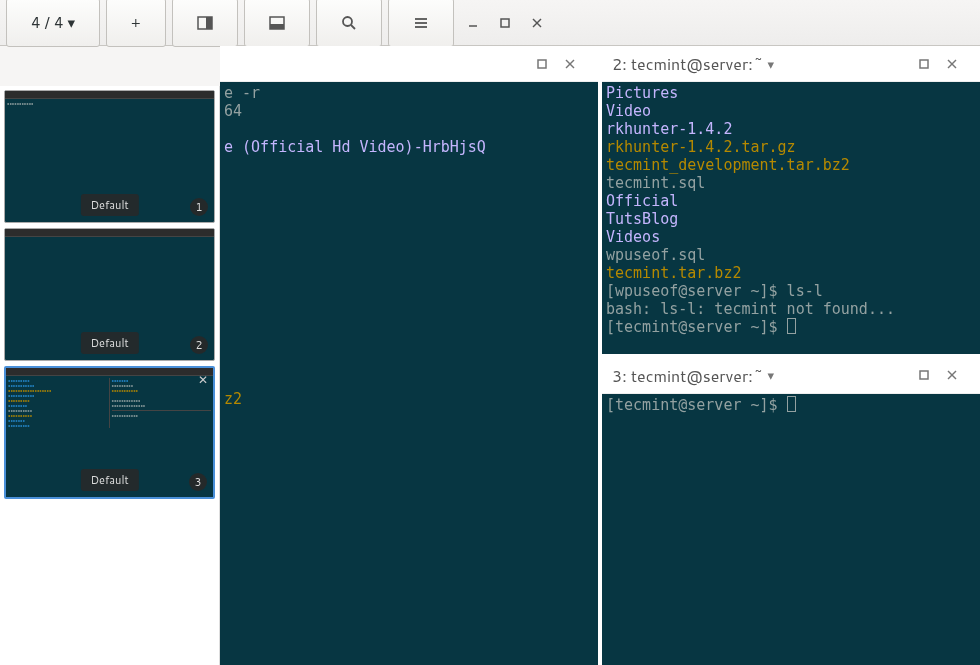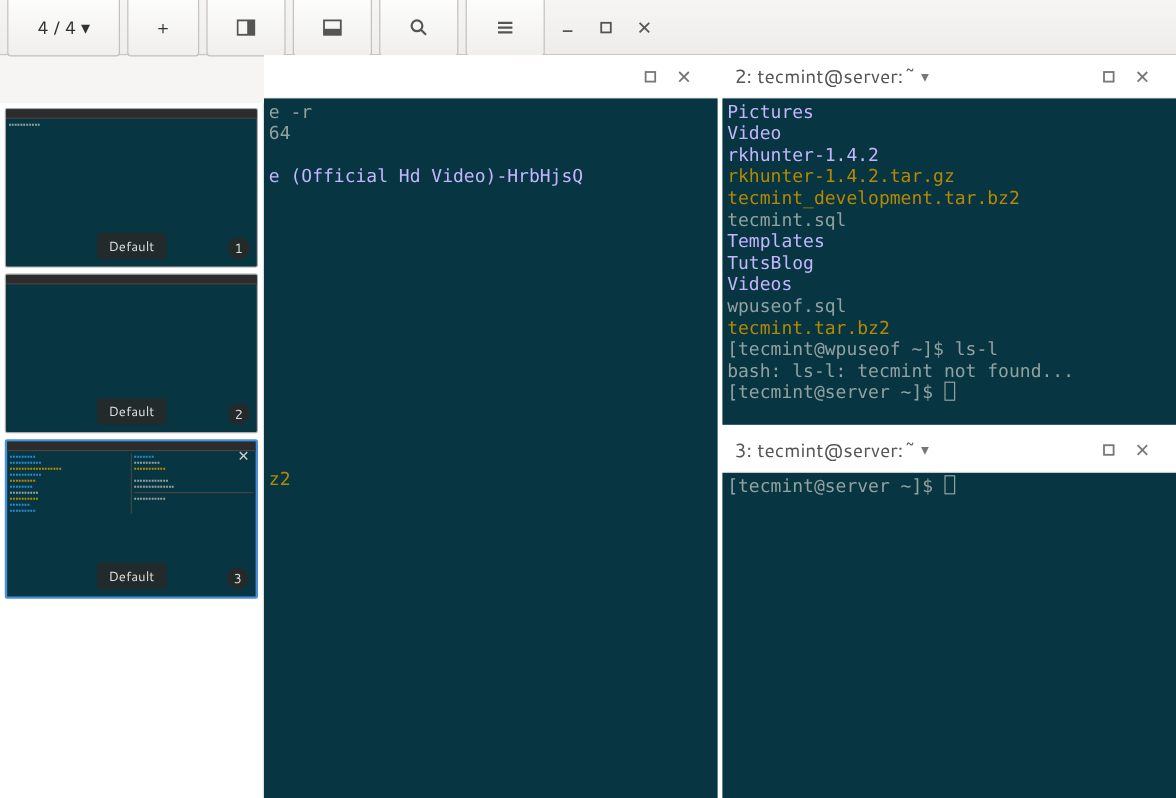--- a/index.html
+++ b/index.html
@@ -350,26 +350,26 @@
                 <line x1="10" y1="2" x2="2" y2="10" stroke="#777" stroke-width="1.5"></line>
               </svg>
           </div>
         </div>
         <div class="terminal" id="term-tr"><span class="blue">Pictures</span>
 <span class="blue">Video</span>
 <span class="blue">rkhunter-1.4.2</span>
 <span class="orange">rkhunter-1.4.2.tar.gz</span>
 <span class="orange">tecmint_development.tar.bz2</span>
 <span class="prompt">tecmint.sql</span>
-<span class="blue">Templates</span>
+<span class="blue">Official</span>
 <span class="blue">TutsBlog</span>
 <span class="blue">Videos</span>
 <span class="prompt">wpuseof.sql</span>
 <span class="orange">tecmint.tar.bz2</span>
-<span class="prompt">[tecmint@wpuseof ~]$ ls-l</span>
+<span class="prompt">[wpuseof@server ~]$ ls-l</span>
 <span class="prompt">bash: ls-l: tecmint not found...</span>
 <span class="prompt">[tecmint@server ~]$ </span><span class="cursor"></span>
 </div>
       </div>
 
       <div style="flex:1;display:flex;flex-direction:column">
         <div class="pane-header">
           <span class="pane-title">3: tecmint@server:~</span>
           <span style="color:#777">▾</span>
           <div class="spacer"></div>

